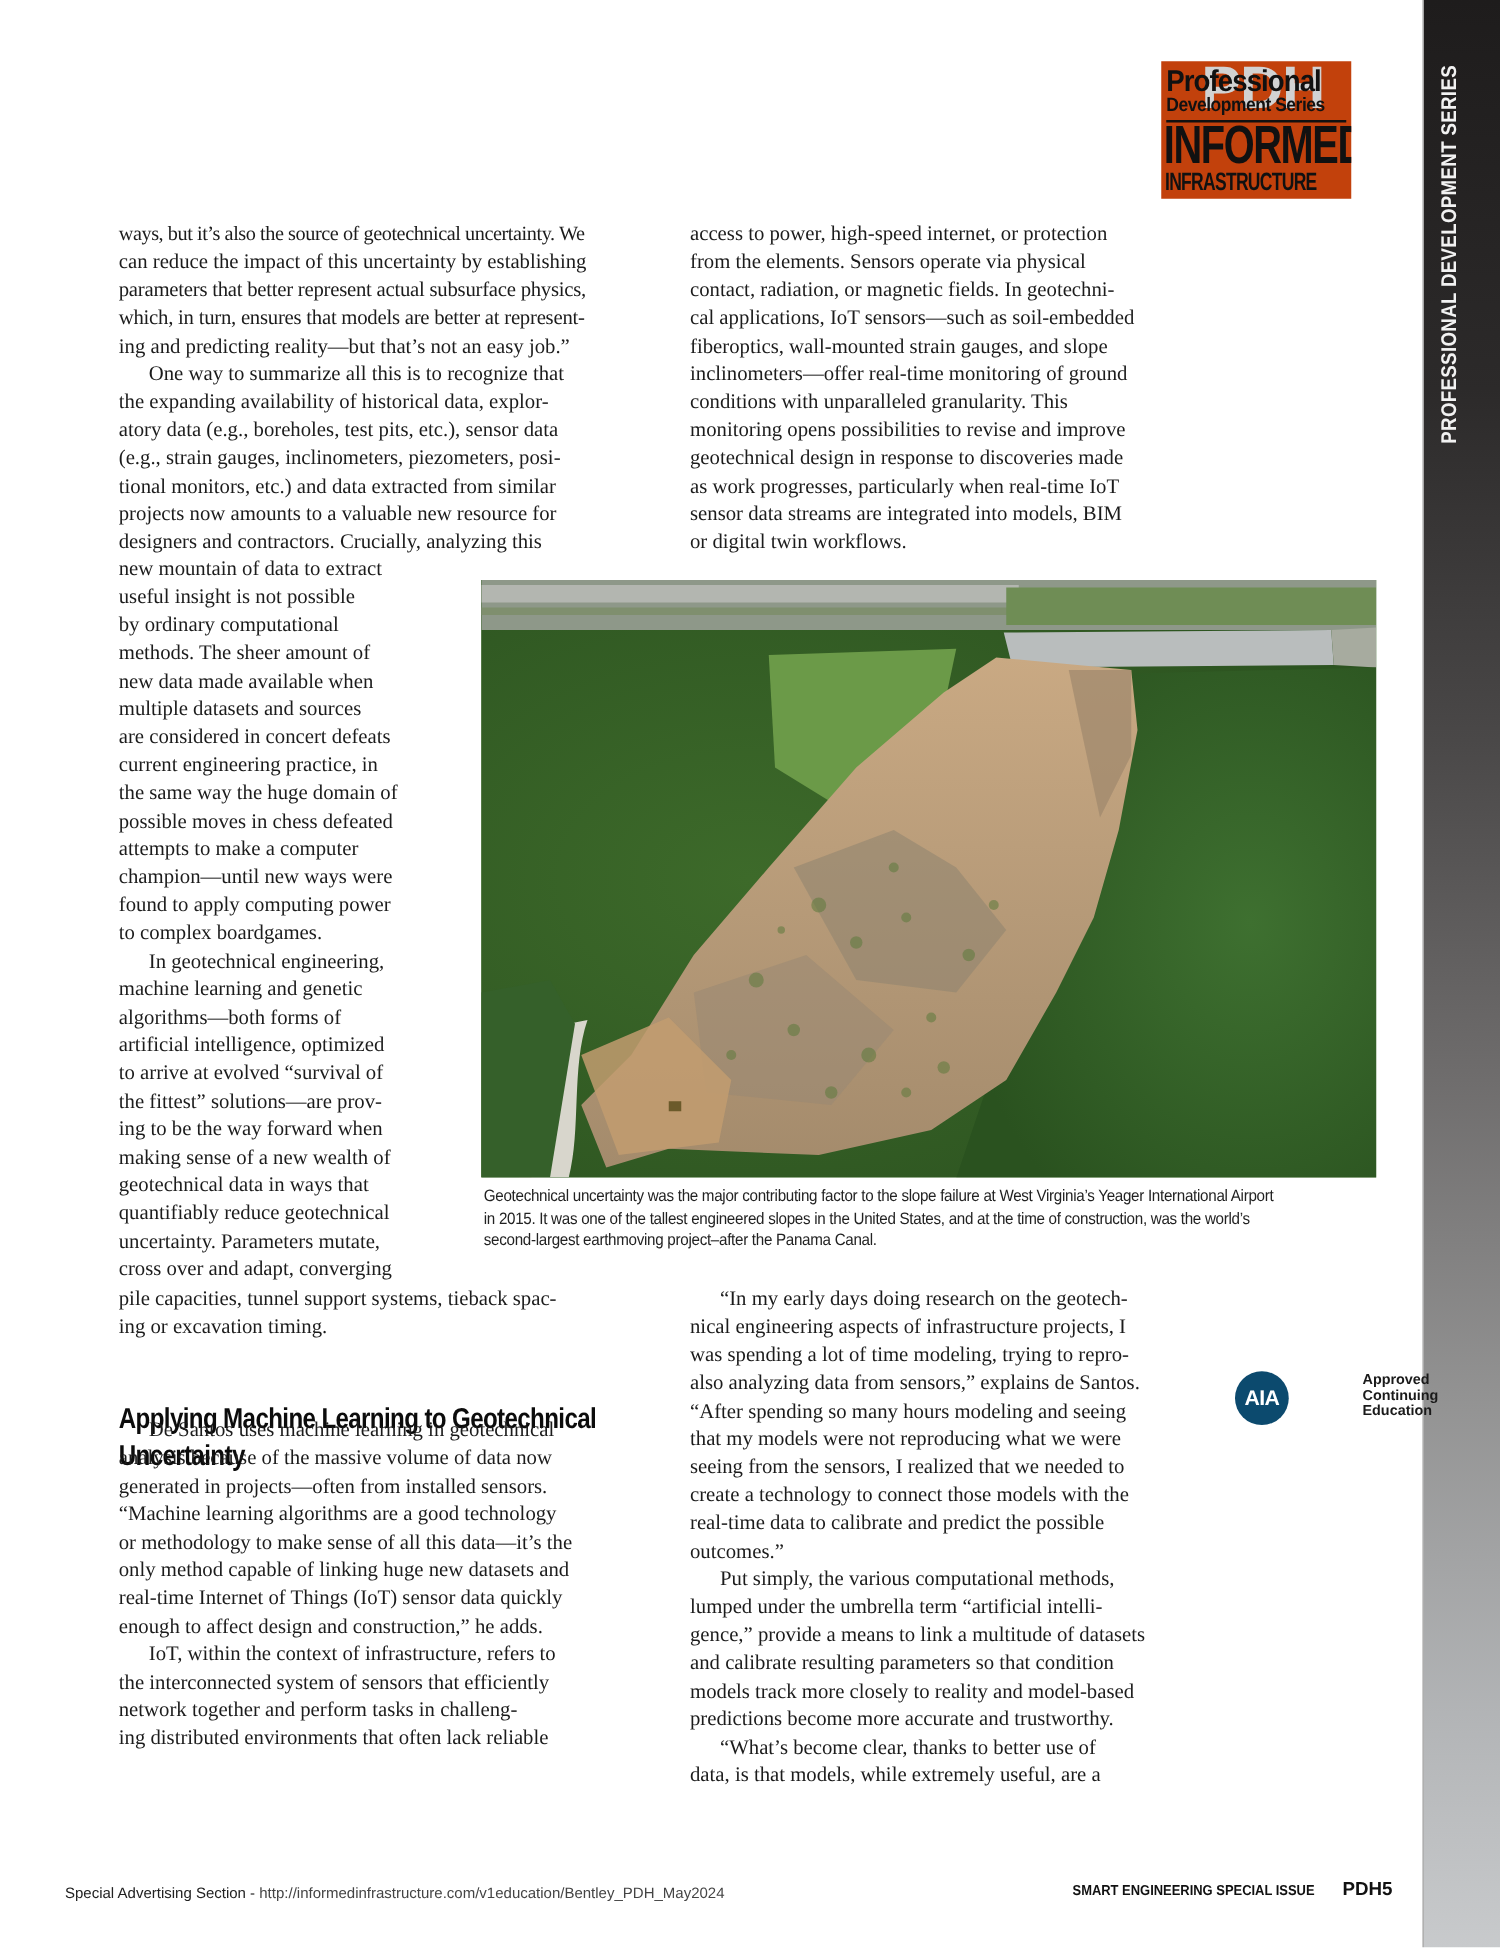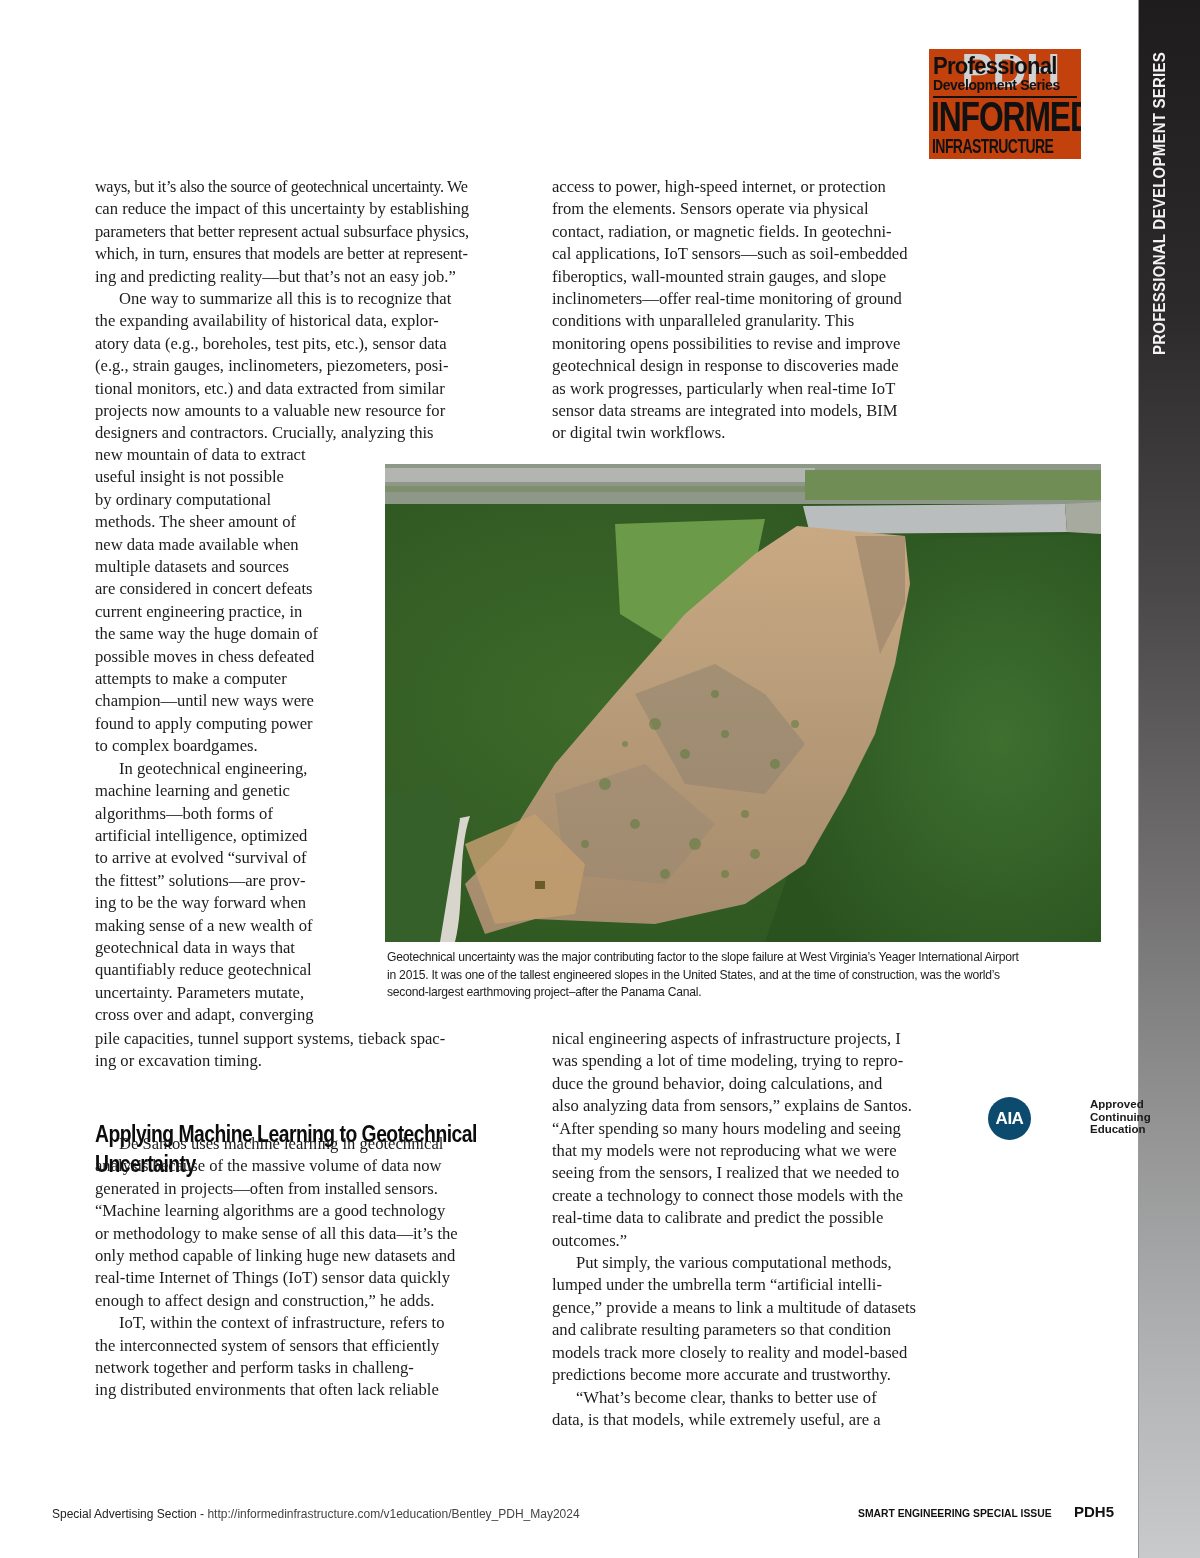--- a/index.html
+++ b/index.html
@@ -281,23 +281,23 @@
 </div>
 
 <div class="caption">
   <span class="line">Geotechnical uncertainty was the major contributing factor to the slope failure at West Virginia’s Yeager International Airport</span>
   <span class="line">in 2015. It was one of the tallest engineered slopes in the United States, and at the time of construction, was the world’s</span>
   <span class="line">second-largest earthmoving project–after the Panama Canal.</span>
 </div>
 
 <div class="col col-right-bottom" style="top:1028px">
   <p>
+    <span class="line" style="padding-left:24px">“In my early days doing research on the geotech-</span>
     <span class="line">nical engineering aspects of infrastructure projects, I</span>
     <span class="line">was spending a lot of time modeling, trying to repro-</span>
-    <span class="line">duce the ground behavior, doing calculations, and</span>
     <span class="line">also analyzing data from sensors,” explains de Santos.</span>
     <span class="line">“After spending so many hours modeling and seeing</span>
     <span class="line">that my models were not reproducing what we were</span>
     <span class="line">seeing from the sensors, I realized that we needed to</span>
     <span class="line">create a technology to connect those models with the</span>
     <span class="line">real-time data to calibrate and predict the possible</span>
     <span class="line">outcomes.”</span>
   </p>
   <p>
     <span class="line" style="padding-left:24px">Put simply, the various computational methods,</span>

